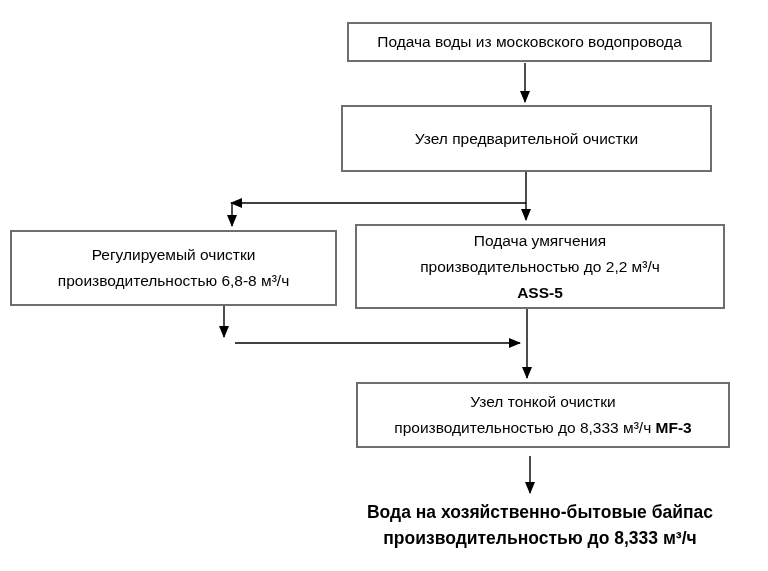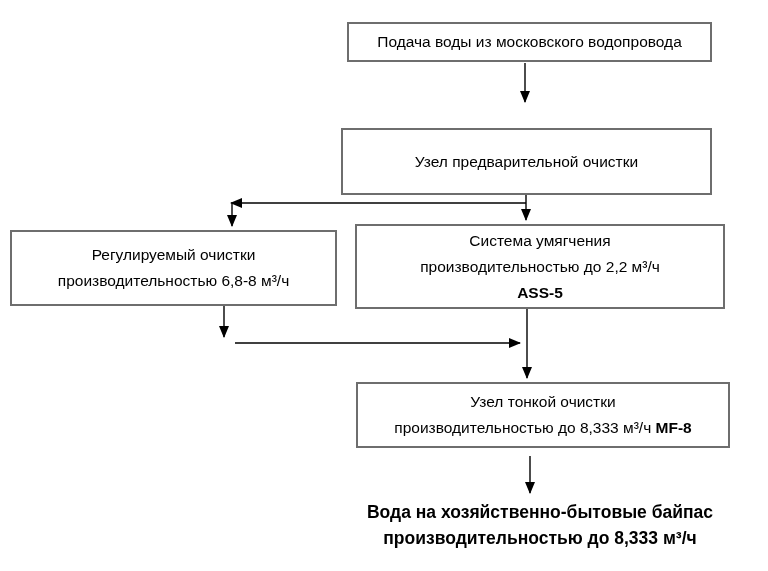--- a/index.html
+++ b/index.html
@@ -43,21 +43,21 @@
     display: flex;
     flex-direction: column;
     justify-content: center;
     align-items: center;
     text-align: center;
     font-size: 15.5px;
     line-height: 26px;
     white-space: nowrap;
   }
   .b1 { left: 347px; top: 22px;  width: 365px; height: 40px; }
-  .b2 { left: 341px; top: 105px; width: 371px; height: 67px; margin-top: 23px; }
+  .b2 { left: 341px; top: 105px; width: 371px; height: 67px; }
   .b3 { left: 10px;  top: 230px; width: 327px; height: 76px; }
   .b4 { left: 355px; top: 224px; width: 370px; height: 85px; }
   .b5 { left: 356px; top: 382px; width: 374px; height: 66px; }
   .output-label {
     position: absolute;
     z-index: 2;
     left: 306px;
     top: 499px;
     width: 468px;
     text-align: center;
@@ -95,28 +95,28 @@
   <div class="box b2">
       <div class="line"><span>Узел предварительной очистки</span></div>
     </div>
 
   <div class="box b3">
       <div class="line"><span>Регулируемый очистки</span></div>
       <div class="line"><span>производительностью 6,8-8 м³/ч</span></div>
     </div>
 
   <div class="box b4">
-      <div class="line"><span>Система умягчения</span></div>
+      <div class="line"><span>Подача умягчения</span></div>
       <div class="line"><span>производительностью до 2,2 м³/ч</span></div>
       <div class="line"><span class="seg-b">ASS-5</span></div>
     </div>
 
   <div class="box b5">
       <div class="line"><span>Узел тонкой очистки</span></div>
-      <div class="line"><span>производительностью до 8,333 м³/ч </span><span class="seg-b">MF-8</span></div>
+      <div class="line"><span>производительностью до 8,333 м³/ч </span><span class="seg-b">MF-3</span></div>
     </div>
 
   <div class="output-label">
       <div class="line"><span class="seg-b">Вода на хозяйственно-бытовые байпас</span></div>
       <div class="line"><span class="seg-b">производительностью до 8,333 м³/ч</span></div>
     </div>
 
 </div>
 
 </body></html>

